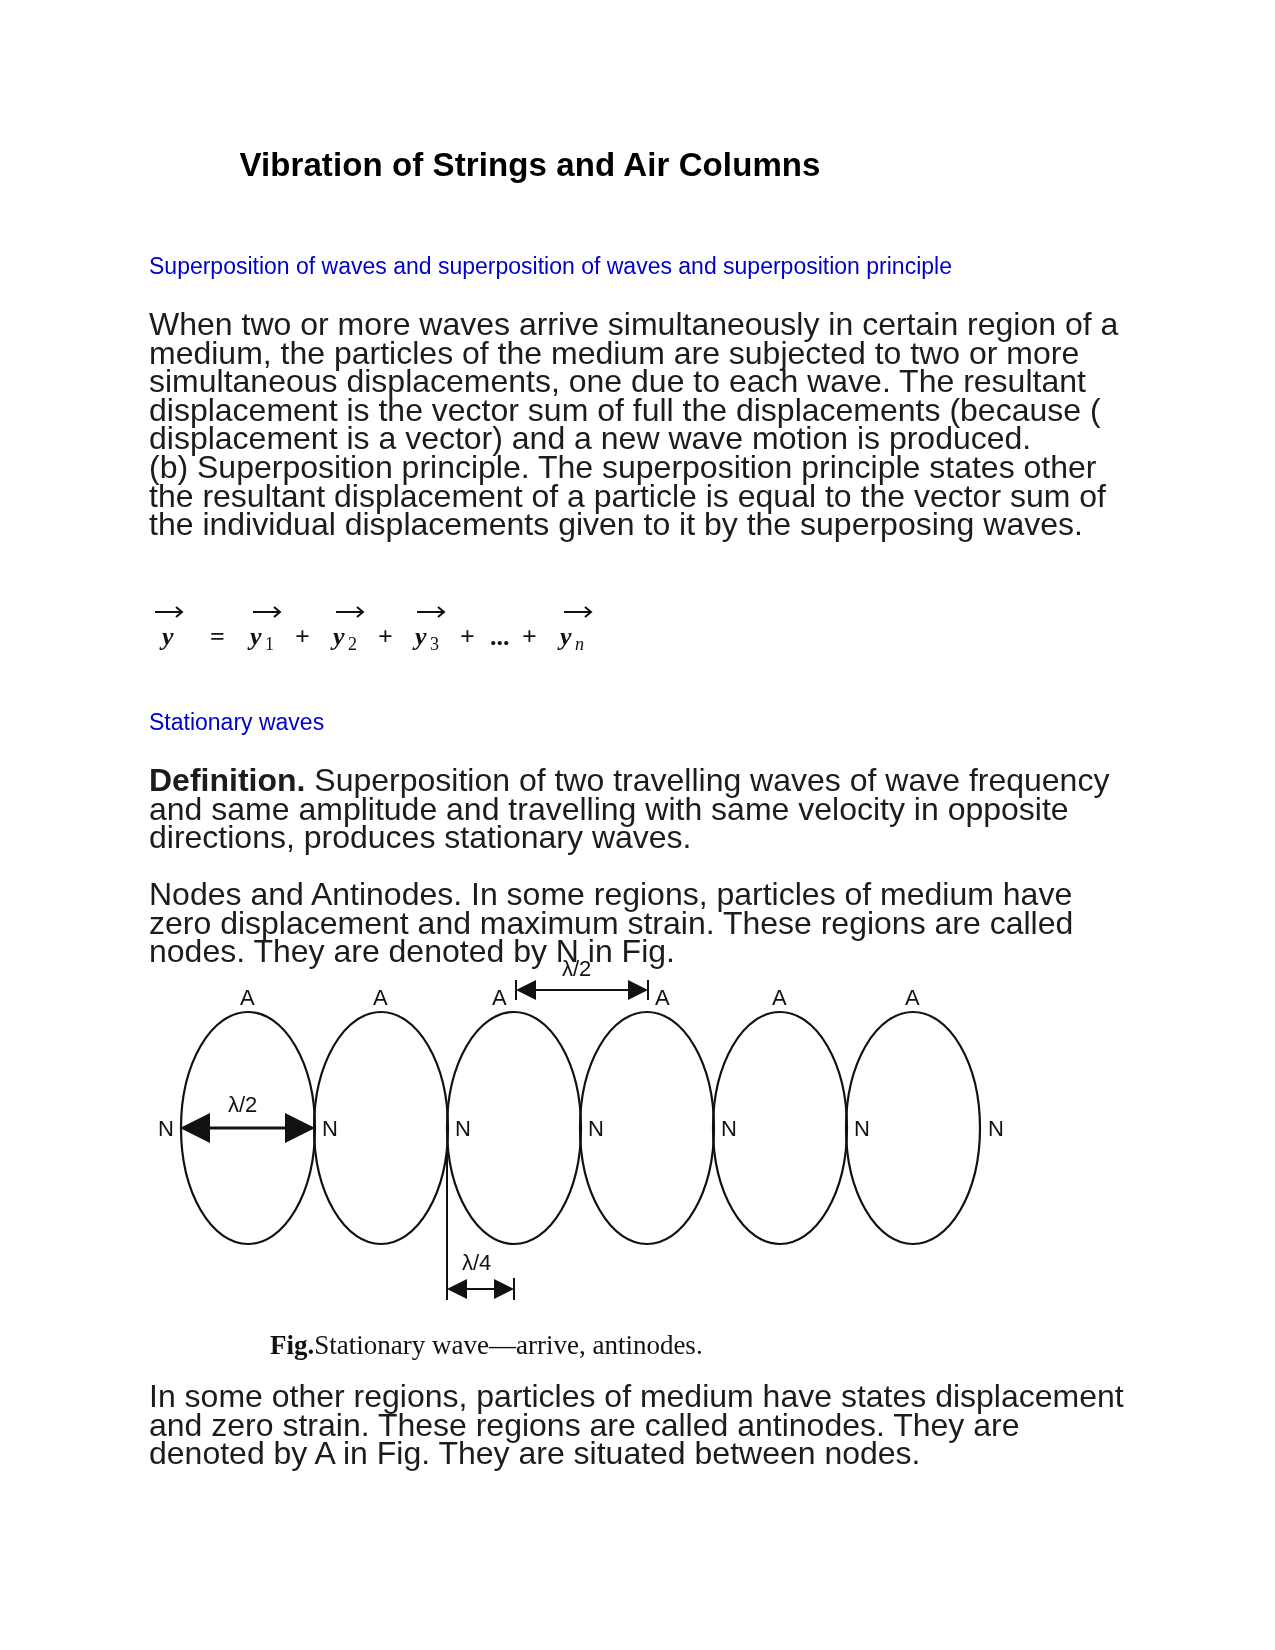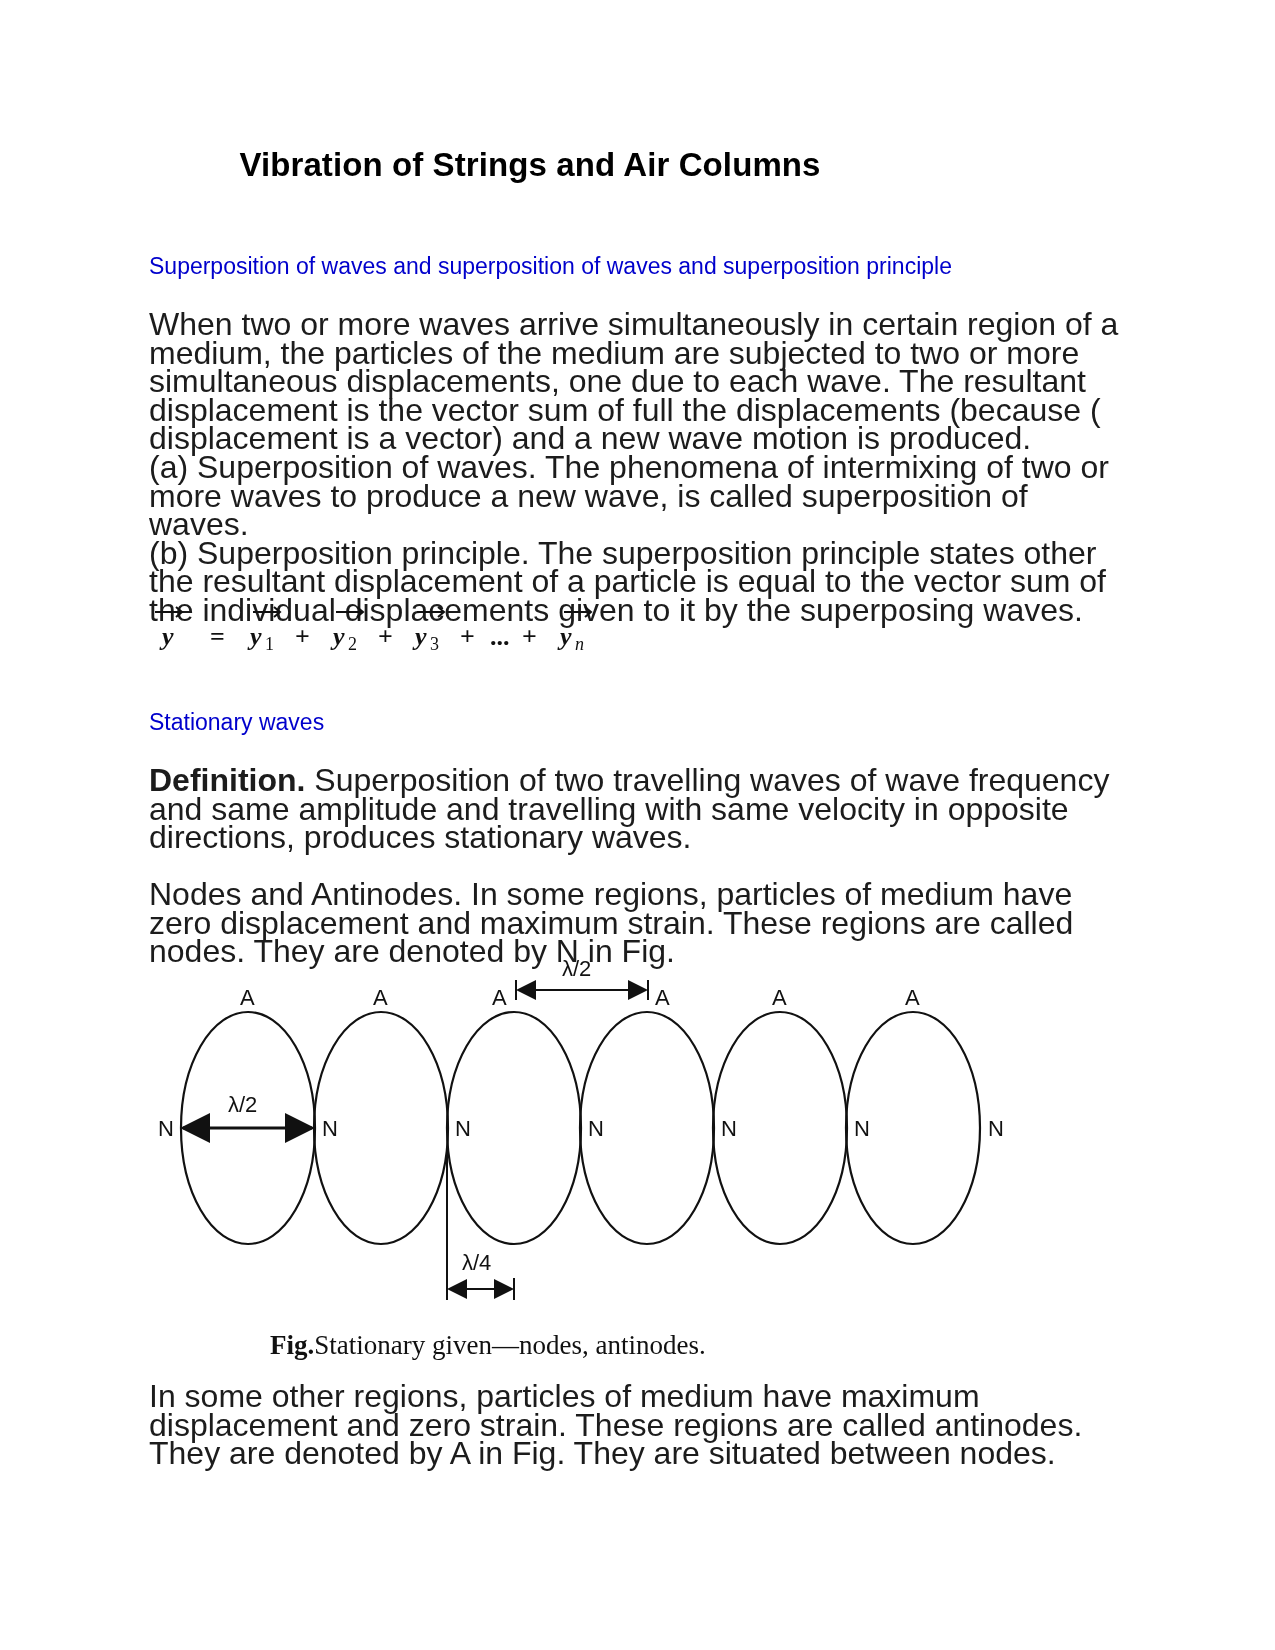--- a/index.html
+++ b/index.html
@@ -19,21 +19,20 @@
 </style>
 </head>
 <body>
 
 <div class="abs title">Vibration of Strings and Air Columns</div>
 
 <div class="abs heading" style="top:253px;">Superposition of waves and superposition of waves and superposition principle</div>
 
 <div class="abs para" style="top:310px;">
   <p>When two or more waves arrive simultaneously in certain region of a medium, the particles of the medium are subjected to two or more simultaneous displacements, one due to each wave. The resultant displacement is the vector sum of full the displacements (because ( displacement is a vector) and a new wave motion is produced.</p>
-  <p>(a) Superposition of waves. The phenomena of intermixing of two or more waves to produce a new wave, is called superposition of waves.</p>
   <p>(b) Superposition principle. The superposition principle states other the resultant displacement of a particle is equal to the vector sum of the individual displacements given to it by the superposing waves.</p>
 </div>
 
 <div class="abs formula">
   <svg width="460" height="56" viewBox="0 0 460 56" font-family="Liberation Serif, serif" font-size="26" fill="#111">
     <g stroke="#111" stroke-width="2" fill="none">
       <path d="M5 9 H32 M26 4 L32 9 L26 14"></path>
       <path d="M103 9 H130 M124 4 L130 9 L124 14"></path>
       <path d="M186 9 H213 M207 4 L213 9 L207 14"></path>
       <path d="M267 9 H294 M288 4 L294 9 L288 14"></path>
@@ -114,16 +113,16 @@
     <g stroke="#111" stroke-width="2">
       <line x1="447" y1="1150" x2="447" y2="1300"></line>
       <line x1="514" y1="1278" x2="514" y2="1300"></line>
       <line x1="449" y1="1289" x2="512" y2="1289" marker-start="url(#ahs)" marker-end="url(#ah)"></line>
     </g>
     <text x="462" y="1270" font-size="22">λ/4</text>
   </svg>
 </div>
 
 <div class="abs caption">
-  <span class="fig-label">Fig.</span><span>Stationary given—nodes, antinodes.</span>
+  <span class="fig-label">Fig.</span><span>Stationary wave—arrive, antinodes.</span>
 </div>
 
-<div class="abs para" style="top:1382px;">In some other regions, particles of medium have maximum displacement and zero strain. These regions are called antinodes. They are denoted by A in Fig. They are situated between nodes.</div>
+<div class="abs para" style="top:1382px;">In some other regions, particles of medium have states displacement and zero strain. These regions are called antinodes. They are denoted by A in Fig. They are situated between nodes.</div>
 
 </body></html>

